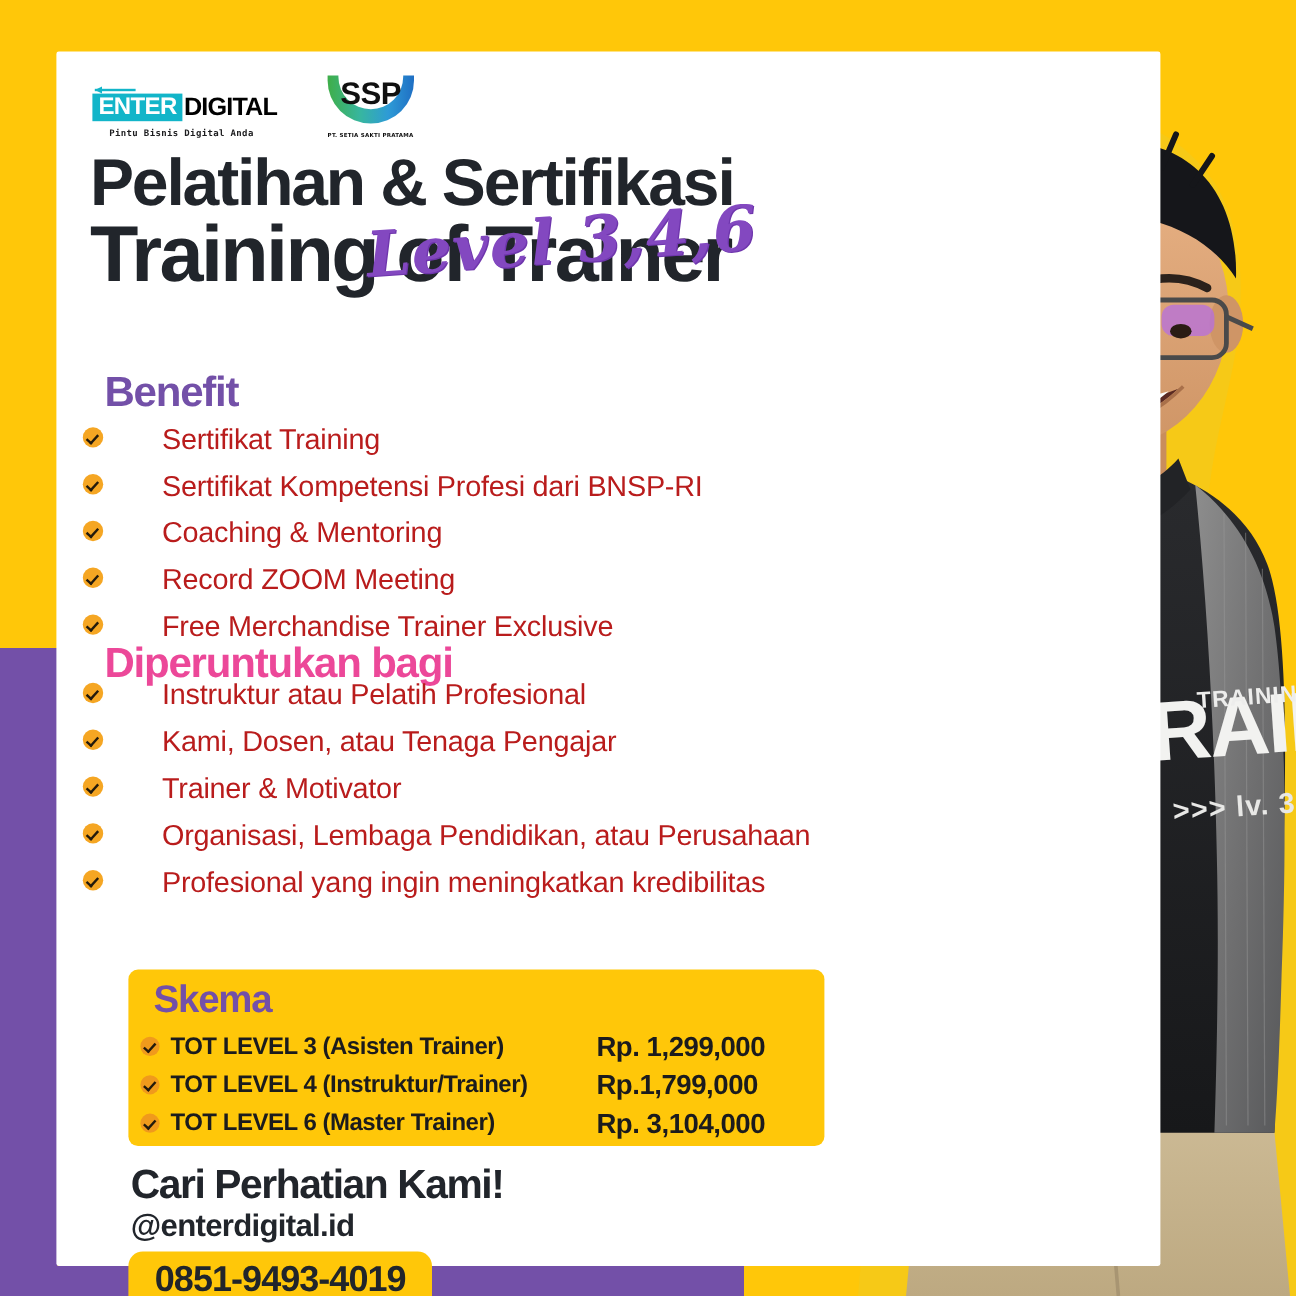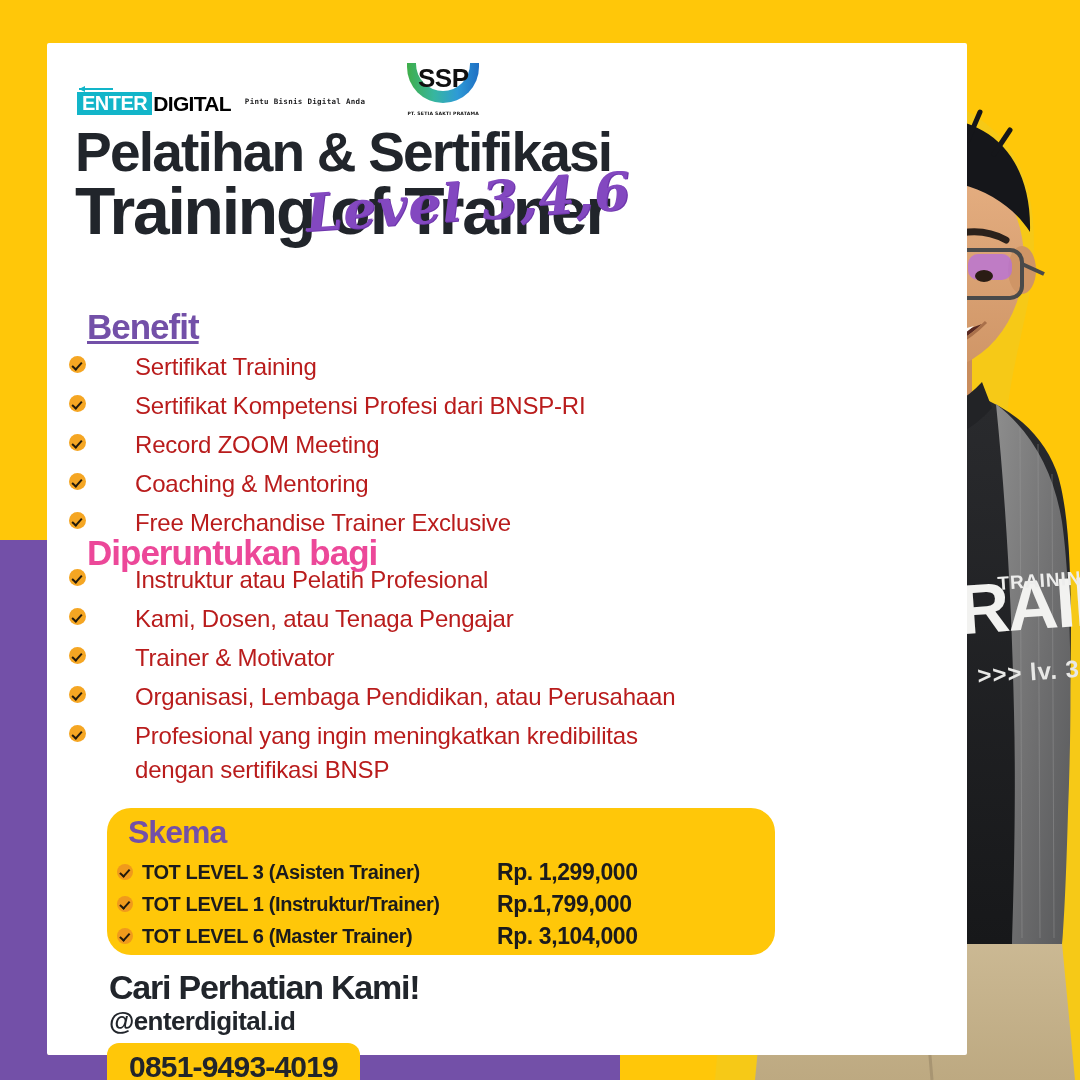--- a/index.html
+++ b/index.html
@@ -22,21 +22,21 @@
   }
 
   
   .card{
     position:absolute;left:47px;top:43px;width:920px;height:1012px;
     background:#ffffff;border-radius:2px;
   }
 
   
   .logo-row{position:absolute;left:30px;top:18px;display:flex;align-items:flex-end;gap:42px;}
-  .logo-enter{display:flex;flex-direction:row;align-items:flex-start;}
+  .logo-enter{display:flex;flex-direction:column;align-items:flex-start;}
   .logo-enter-top{display:flex;align-items:center;}
   .enter-badge{
     position:relative;background:#12B5C9;color:#ffffff;font-weight:800;
     font-size:20px;letter-spacing:-0.5px;padding:1px 5px 2px 5px;line-height:1;
     font-family:"Liberation Sans", sans-serif;
   }
   .enter-badge .arrow{
     position:absolute;left:2px;top:-6px;width:34px;height:5px;
   }
   .enter-badge .arrow:before{
@@ -85,21 +85,21 @@
   .h-level{
     position:absolute;left:258px;top:128px;
     font-size:52px;color:#8348C0;font-weight:700;font-style:italic;
     font-family:"DejaVu Serif", serif;letter-spacing:1px;
     transform:rotate(-4deg);text-shadow:1px 1px 0 #6f36ad;
   }
 
   
   .sec-benefit{
     position:absolute;left:40px;top:264px;
-    font-size:35px;font-weight:800;color:#7350A8;letter-spacing:-1px;text-decoration:underline;
+    font-size:35px;font-weight:800;color:#7350A8;letter-spacing:-1px;
   }
   .sec-diperuntukan{
     position:absolute;left:40px;top:490px;
     font-size:35px;font-weight:800;color:#ec4899;letter-spacing:-1px;
   }
 
   
   .list{position:absolute;left:22px;}
   .list-benefit{top:307px;width:640px;}
   .list-target{top:520px;width:640px;}
@@ -114,22 +114,22 @@
   }
   .li-text{
     font-size:24px;color:#b91c1c;line-height:1.38;letter-spacing:-0.2px;
     font-family:"Liberation Sans", sans-serif;
     margin-left:40px;
   }
   .li-text .cont{display:block;}
 
   
   .skema{
-    position:absolute;left:60px;top:765px;width:668px;height:147px;
-    background:#FFC709;border-radius:24px;
+    position:absolute;left:60px;top:765px;width:580px;height:147px;
+    background:#FFC709;border-radius:8px;
   }
   .skema-title{
     position:absolute;left:21px;top:6px;font-size:32px;font-weight:800;
     color:#7350A8;letter-spacing:-1px;
   }
   .skema-rows{position:absolute;left:10px;top:48px;width:565px;}
   .srow{display:flex;align-items:center;height:32px;}
   .srow .tick{background:#F09A1C;margin-top:0;width:16px;height:16px;}
   .srow .tick:after{left:4.6px;top:3px;width:3.6px;height:7.5px;border-width:0 2.3px 2.3px 0;}
   .srow-label{
@@ -333,25 +333,25 @@
       <div class="li">
         <span class="tick"></span>
         <span class="li-text">Sertifikat Training</span>
       </div>
       <div class="li">
         <span class="tick"></span>
         <span class="li-text">Sertifikat Kompetensi Profesi dari BNSP-RI</span>
       </div>
       <div class="li">
         <span class="tick"></span>
+        <span class="li-text">Coaching &amp; Mentoring</span>
+      </div>
+      <div class="li">
+        <span class="tick"></span>
         <span class="li-text">Record ZOOM Meeting</span>
-      </div>
-      <div class="li">
-        <span class="tick"></span>
-        <span class="li-text">Coaching &amp; Mentoring</span>
       </div>
       <div class="li">
         <span class="tick"></span>
         <span class="li-text">Free Merchandise Trainer Exclusive</span>
       </div>
     </div>
 
     <div class="sec-diperuntukan">Diperuntukan bagi</div>
     <div class="list list-target">
       <div class="li">
@@ -367,36 +367,35 @@
         <span class="li-text">Trainer &amp; Motivator</span>
       </div>
       <div class="li">
         <span class="tick"></span>
         <span class="li-text">Organisasi, Lembaga Pendidikan, atau Perusahaan</span>
       </div>
       <div class="li">
         <span class="tick"></span>
         <span class="li-text">
           <span>Profesional yang ingin meningkatkan kredibilitas</span>
-          <span class="cont">dengan sertifikasi BNSP</span>
         </span>
       </div>
     </div>
 
     <div class="skema">
       <div class="skema-title">Skema</div>
       <div class="skema-rows">
         <div class="srow">
           <span class="tick"></span>
           <span class="srow-label">TOT LEVEL 3 (Asisten Trainer)</span>
           <span class="srow-price">Rp. 1,299,000</span>
         </div>
         <div class="srow">
           <span class="tick"></span>
-          <span class="srow-label">TOT LEVEL 1 (Instruktur/Trainer)</span>
+          <span class="srow-label">TOT LEVEL 4 (Instruktur/Trainer)</span>
           <span class="srow-price">Rp.1,799,000</span>
         </div>
         <div class="srow">
           <span class="tick"></span>
           <span class="srow-label">TOT LEVEL 6 (Master Trainer)</span>
           <span class="srow-price">Rp. 3,104,000</span>
         </div>
       </div>
     </div>
 

